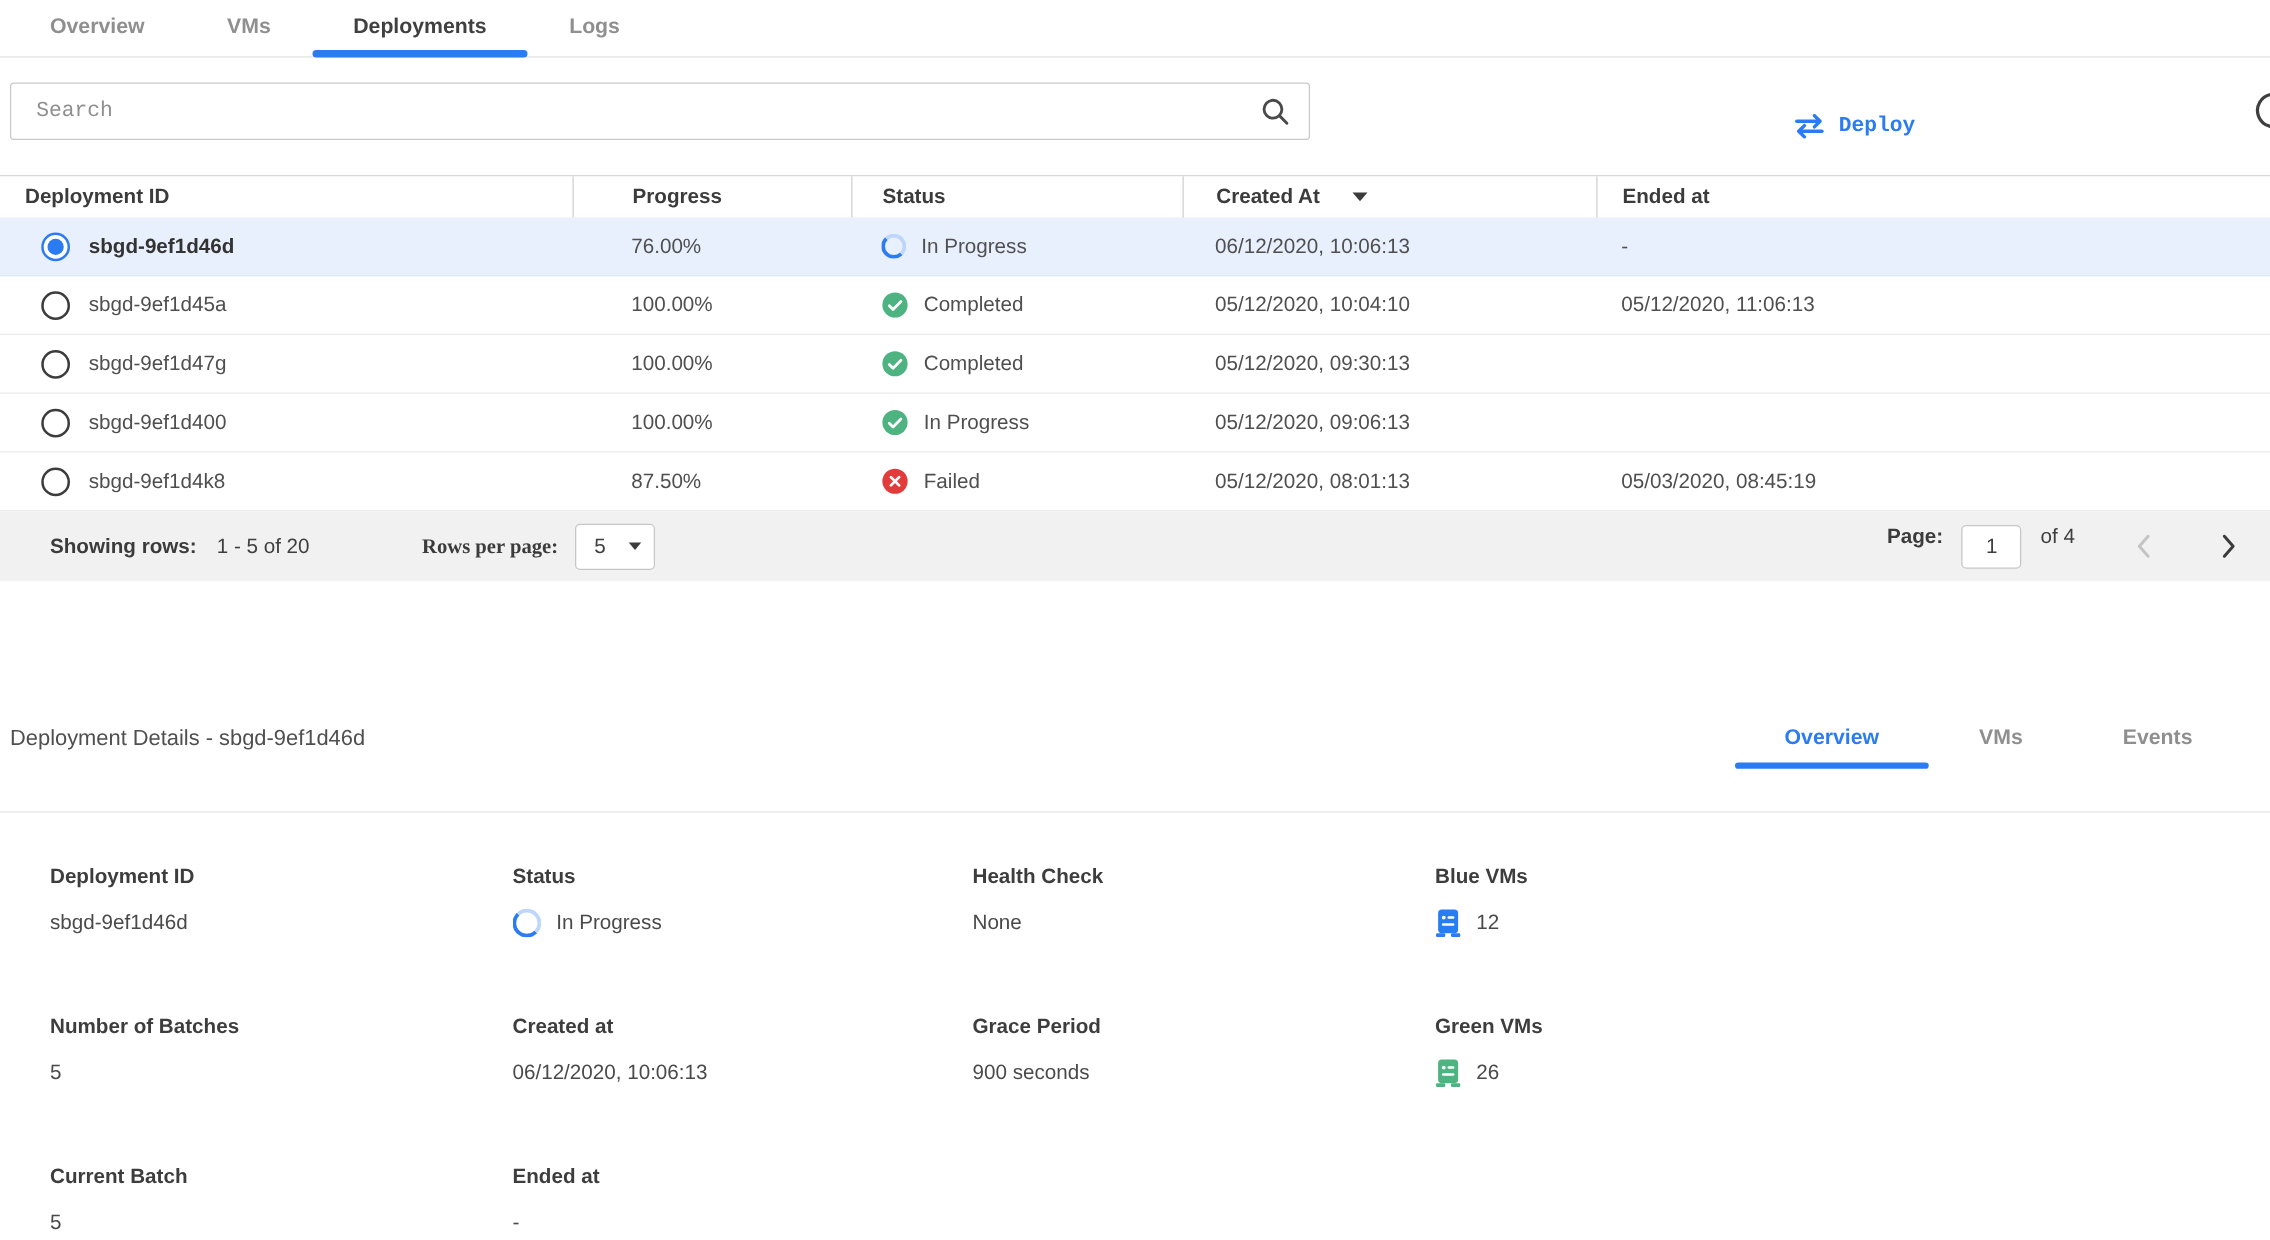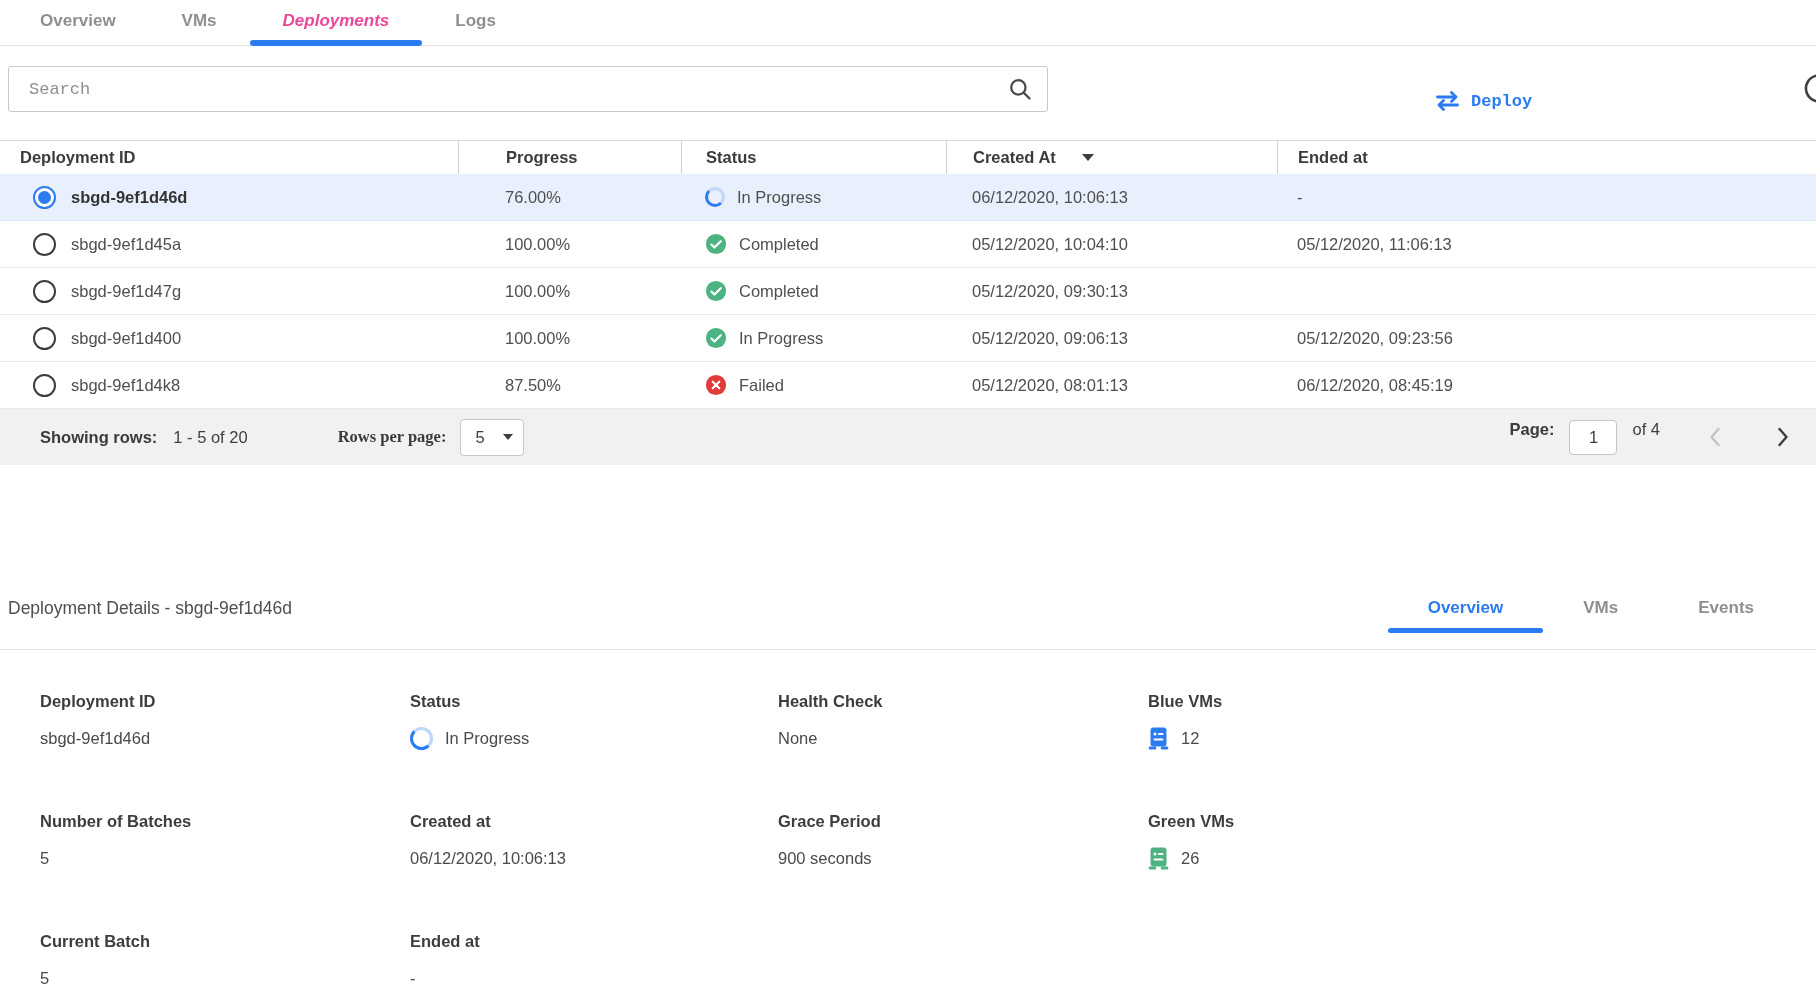--- a/index.html
+++ b/index.html
@@ -9,21 +9,21 @@
     background:#ffffff;
     font-family:"Liberation Sans","DejaVu Sans",sans-serif;
     color:#4a4a4a;
     overflow:hidden;
     position:relative;
   }
 
   
   .tabbar { display:flex; align-items:flex-end; height:46px; border-bottom:1px solid #e2e2e2; padding-left:7px; }
   .tab { padding:0 33px 14px; font-size:17px; font-weight:700; color:#8f8f8f; position:relative; cursor:pointer; white-space:nowrap; }
-  .tab.active { color:#ec4899;font-style:italic; }
+  .tab.active { color:#404040; }
   .tab.active::after { content:""; position:absolute; left:0; right:0; bottom:-1px; height:6px; background:#2b7bf3; border-radius:3px; }
 
   
   .toolbar { position:relative; height:46px; margin-top:20px; padding-left:8px;font-family:Liberation Mono, monospace; }
   .search { width:1040px; height:46px; border:1px solid #c9c9c9; border-radius:3px; background:#fff; display:flex; align-items:center; padding:0 14px 0 18px; }
   .search input { flex:1; border:none; outline:none; font-size:17px; color:#4a4a4a; font-family:inherit; background:transparent; }
   .search input::placeholder { color:#8f8f8f; }
   .deploy-btn { position:absolute; left:1428px; top:0; height:46px; display:flex; align-items:flex-end; gap:10px; color:#2b7bf3; font-size:17px; font-weight:700; cursor:pointer; background:none; border:none; font-family:inherit; }
   .refresh-wrap { position:absolute; left:1795px; top:5px; width:40px; height:36px; cursor:pointer; }
 
@@ -62,21 +62,21 @@
   .rpp-select { margin-left:14px; width:64px; height:37px; background:#fff; border:1px solid #c6c6c6; border-radius:4px; display:flex; align-items:center; justify-content:space-between; padding:0 10px 0 14px; cursor:pointer; }
   .caret-down { width:0; height:0; border-left:5.5px solid transparent; border-right:5.5px solid transparent; border-top:6.5px solid #3c3c3c; }
   .pager { margin-left:auto; display:flex; }
   .page-input { width:48px; height:35px; border:1px solid #c6c6c6; border-radius:4px; text-align:center; font-size:16.5px; color:#3f3f3f; font-family:inherit; margin:0 15px; outline:none; background:#fff; }
   .chev { background:none; border:none; padding:0; cursor:pointer; display:flex; align-items:center; }
   .chev.prev { margin-left:48px; }
   .chev.next { margin-left:56px; }
 
   
   .details { margin-top:115px; }
-  .dhead { display:flex; align-items:center; height:70px; border-bottom:1px solid #e5e5e5; padding-left:8px; }
+  .dhead { display:flex; align-items:flex-start; height:70px; border-bottom:1px solid #e5e5e5; padding-left:8px; }
   .dtitle { font-size:17.5px; color:#4f4f4f; padding-bottom:13px; }
   .dtabs { margin-left:auto; display:flex; padding-right:22px; }
   .dtab { padding:0 40px 14px; font-size:17px; font-weight:700; color:#8f8f8f; position:relative; cursor:pointer; }
   .dtab.active { color:#2b7bf3; }
   .dtab.active::after { content:""; position:absolute; left:0; right:0; bottom:-1px; height:5px; background:#2b7bf3; border-radius:3px; }
 
   .dgrid { display:grid; grid-template-columns:370px 368px 370px 1fr; padding:42px 0 0 40px; row-gap:62px; }
   .flabel { font-size:16.5px; font-weight:700; color:#3d3d3d; }
   .fvalue { margin-top:15px; font-size:16.5px; color:#4a4a4a; display:flex; align-items:center; gap:12px; min-height:24px; }
 </style>
@@ -200,40 +200,39 @@
       <div class="cell c3">
         <span style="display:flex">
           <svg width="22" height="22" viewBox="0 0 24 24">
               <circle cx="12" cy="12" r="11" fill="#4db380"></circle>
               <path d="M7 12.6l3.3 3.3L17.2 9" stroke="#fff" stroke-width="2.4" fill="none" stroke-linecap="round" stroke-linejoin="round"></path>
             </svg>
         </span>
         <span>In Progress</span>
       </div>
       <div class="cell c4">05/12/2020, 09:06:13</div>
-      <div class="cell c5">05/12/2020, 09:23:56</div>
     </div>
 
     <div class="trow">
       <div class="cell c1">
         <span class="radio"></span>
         <span class="dep-id">sbgd-9ef1d4k8</span>
       </div>
       <div class="cell c2">87.50%</div>
       <div class="cell c3">
         <span style="display:flex">
           <svg width="22" height="22" viewBox="0 0 24 24">
               <circle cx="12" cy="12" r="11" fill="#e23b3b"></circle>
               <path d="M8.4 8.4l7.2 7.2M15.6 8.4l-7.2 7.2" stroke="#fff" stroke-width="2.4" stroke-linecap="round"></path>
             </svg>
         </span>
         <span>Failed</span>
       </div>
       <div class="cell c4">05/12/2020, 08:01:13</div>
-      <div class="cell c5">06/12/2020, 08:45:19</div>
+      <div class="cell c5">05/03/2020, 08:45:19</div>
     </div>
   </div>
 
   <div class="tfoot">
     <span class="bold">Showing rows:</span>
     <span class="showing-val">1 - 5 of 20</span>
     <span class="bold rpp-label">Rows per page:</span>
     <div class="rpp-select">
       <span>5</span>
       <span class="caret-down"></span>

